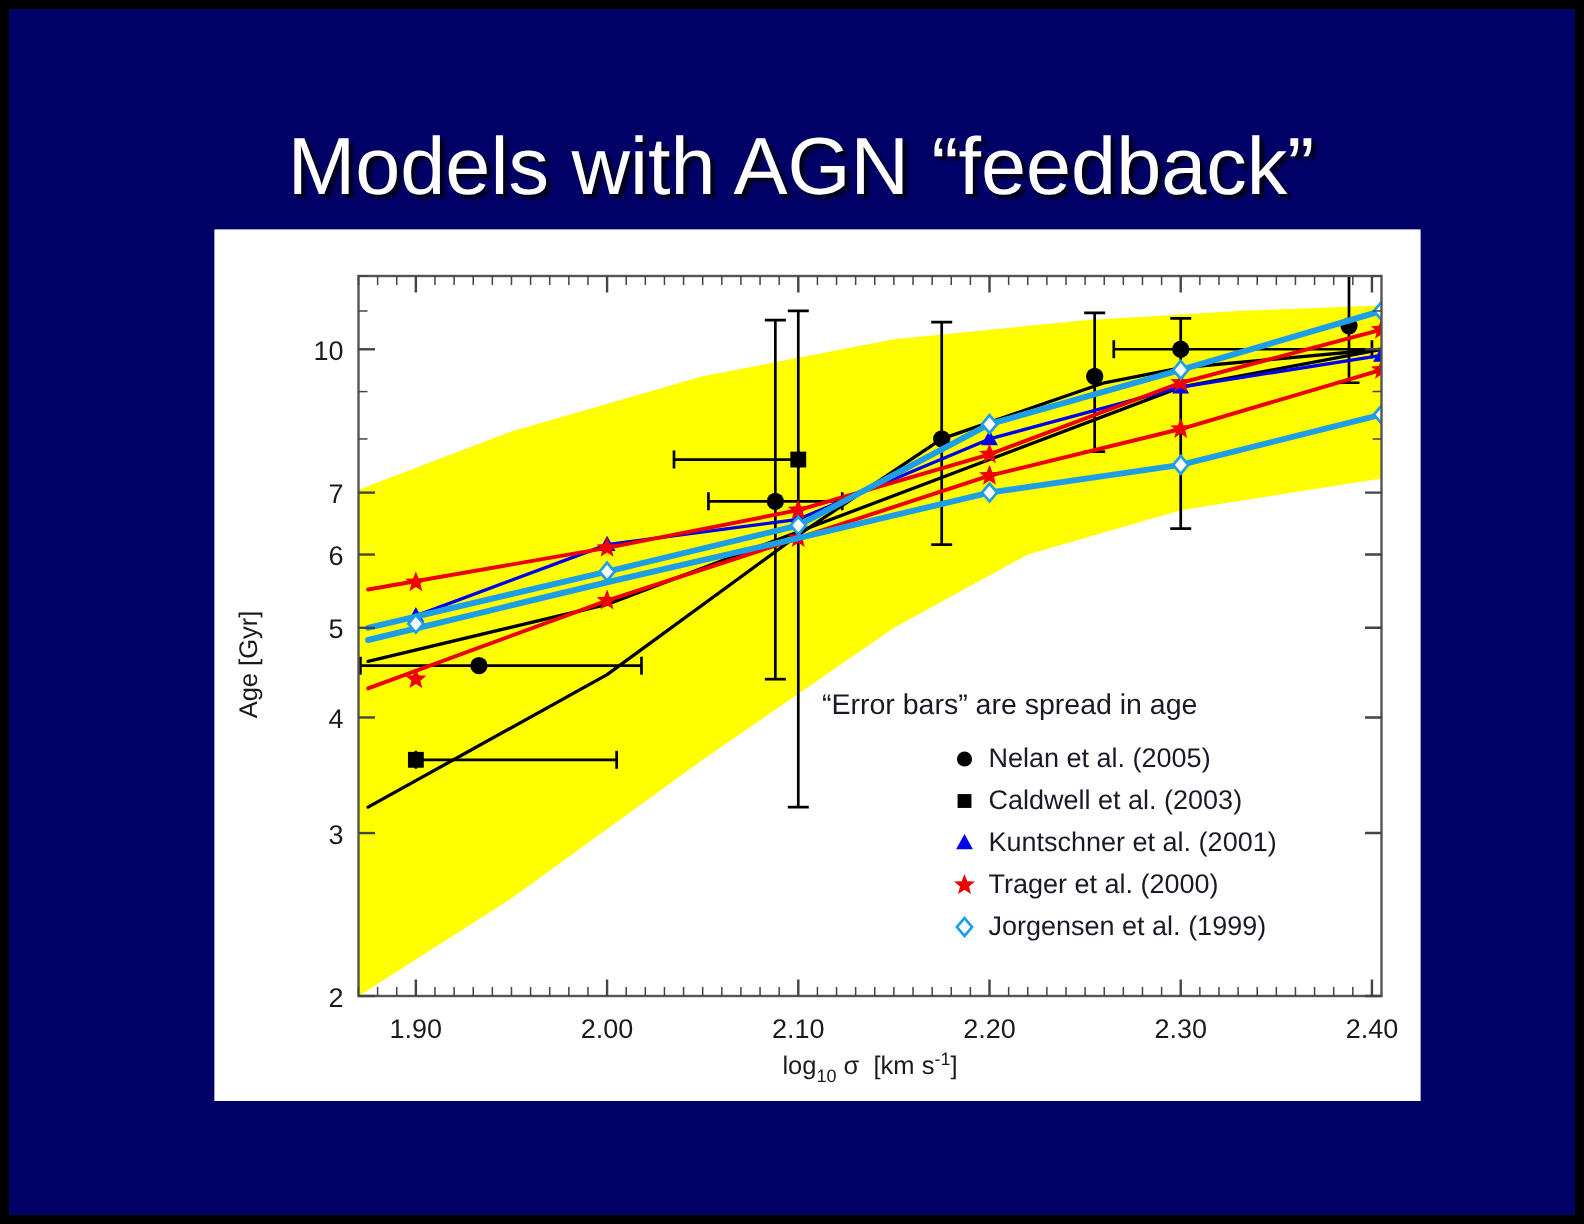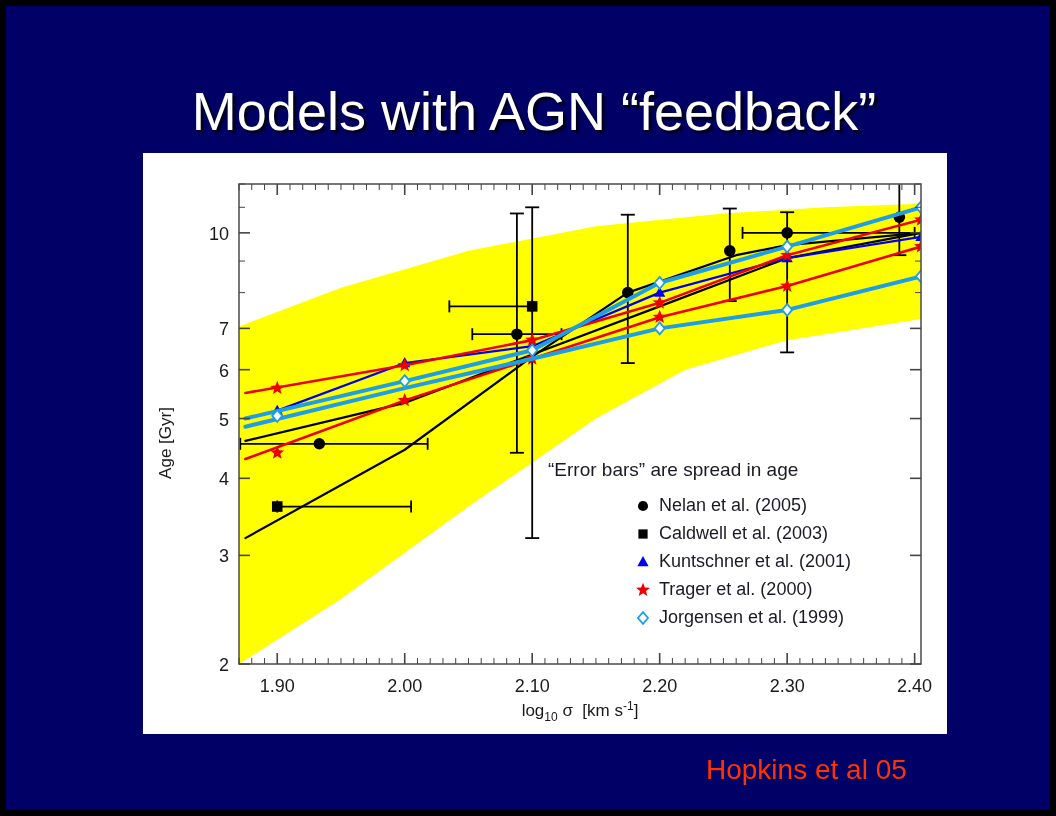--- a/index.html
+++ b/index.html
@@ -377,14 +377,13 @@
             <text x="516" y="442" class="legend-text">Trager et al. (2000)</text>
           </g>
           <g>
             <polygon points="500,459.05 505.04,465 500,470.95 494.96,465" fill="#ffffff" stroke="#1e9ee6" stroke-width="1.8"></polygon>
             <text x="516" y="470" class="legend-text">Jorgensen et al. (1999)</text>
           </g>
         </g>
     </svg>
   </div>
 
-  <div id="credit">Hopkins et al 05</div>
 </div>
 
 </body></html>

